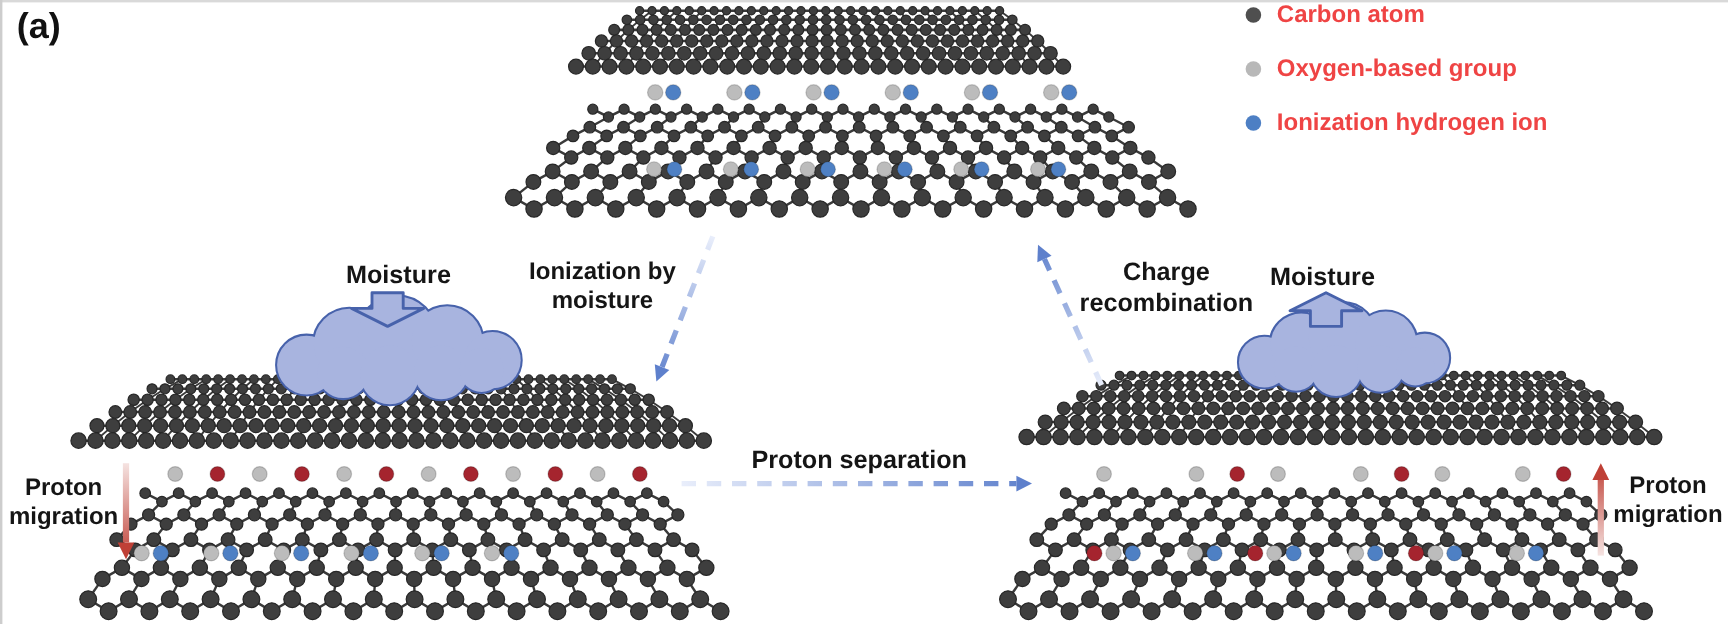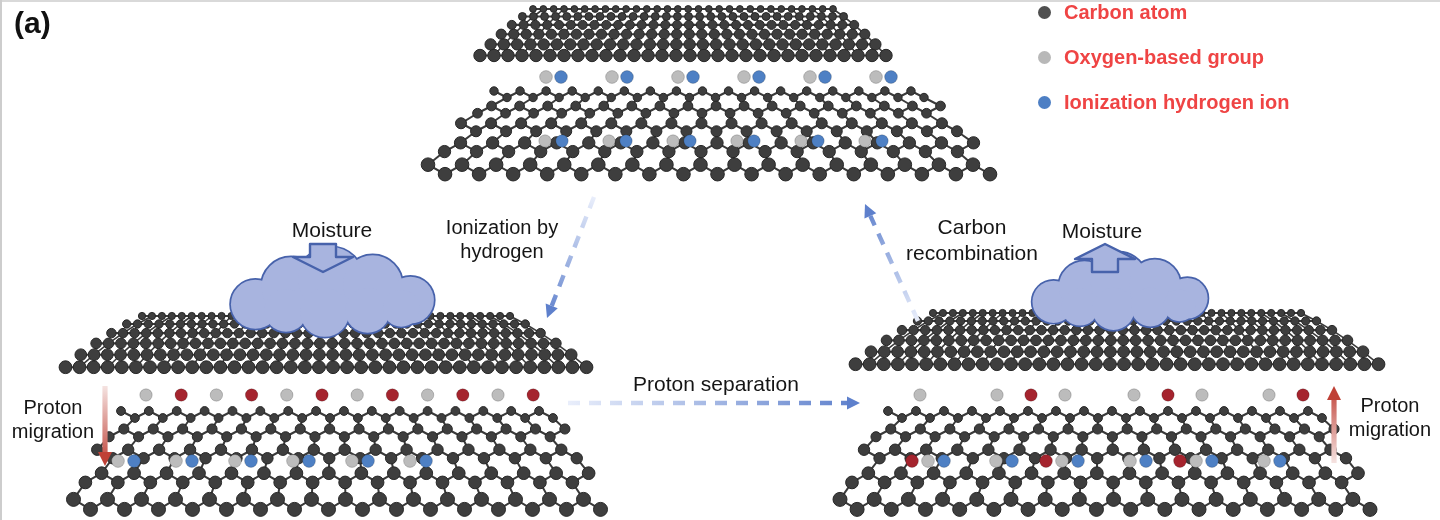--- a/index.html
+++ b/index.html
@@ -1,21 +1,21 @@
 <!DOCTYPE html>
 <html><head>
 <meta charset="utf-8">
 <style>
   html,body{margin:0;padding:0;background:#fff;}
   .stage{position:relative;width:1440px;height:520px;background:#ffffff;overflow:hidden;
          font-family:"Liberation Sans",sans-serif;}
   #art{position:absolute;left:0;top:0;}
   .edge-top{position:absolute;left:0;top:0;width:1440px;height:2px;background:#d9d9d9;}
   .edge-left{position:absolute;left:0;top:0;width:2px;height:520px;background:#cdcdcd;}
-  .lbl{position:absolute;font-weight:normal;color:#151515;text-align:center;
+  .lbl{position:absolute;font-weight:bold;color:#151515;text-align:center;
        transform:translate(-50%,-50%);line-height:1.22;white-space:nowrap;}
   .lbl.wrap{white-space:normal;}
   .panel-label{position:absolute;left:14px;top:6px;font-weight:bold;color:#111;font-size:30px;}
   .legend{position:absolute;left:1038px;top:-10px;}
   .legend-item{display:flex;align-items:center;height:45px;}
   .legend-dot{width:13px;height:13px;border-radius:50%;margin-right:13px;flex:none;}
   .legend-label{font-size:20px;font-weight:bold;color:#ef4444;white-space:nowrap;}
 </style>
 </head>
 <body>
@@ -1844,19 +1844,19 @@
       <span class="legend-dot" style="background: rgb(184, 184, 184);"></span>
       <span class="legend-label">Oxygen-based group</span>
     </div>
     <div class="legend-item">
       <span class="legend-dot" style="background: rgb(77, 127, 196);"></span>
       <span class="legend-label">Ionization hydrogen ion</span>
     </div>
   </div>
 
   <div class="lbl" style="left:332px;top:230px;font-size:21px">Moisture</div>
-  <div class="lbl wrap" style="left:502px;top:239px;font-size:20px;width:126px">Ionization by hydrogen</div>
-  <div class="lbl wrap" style="left:972px;top:240px;font-size:21px;width:160px">Carbon recombination</div>
+  <div class="lbl wrap" style="left:502px;top:239px;font-size:20px;width:126px">Ionization by moisture</div>
+  <div class="lbl wrap" style="left:972px;top:240px;font-size:21px;width:160px">Charge recombination</div>
   <div class="lbl" style="left:1102px;top:231px;font-size:21px">Moisture</div>
   <div class="lbl" style="left:716px;top:384px;font-size:21px">Proton separation</div>
   <div class="lbl wrap" style="left:53px;top:419px;font-size:20px;width:106px">Proton migration</div>
   <div class="lbl wrap" style="left:1390px;top:417px;font-size:20px;width:104px">Proton migration</div>
 </div>
 
 </body></html>

